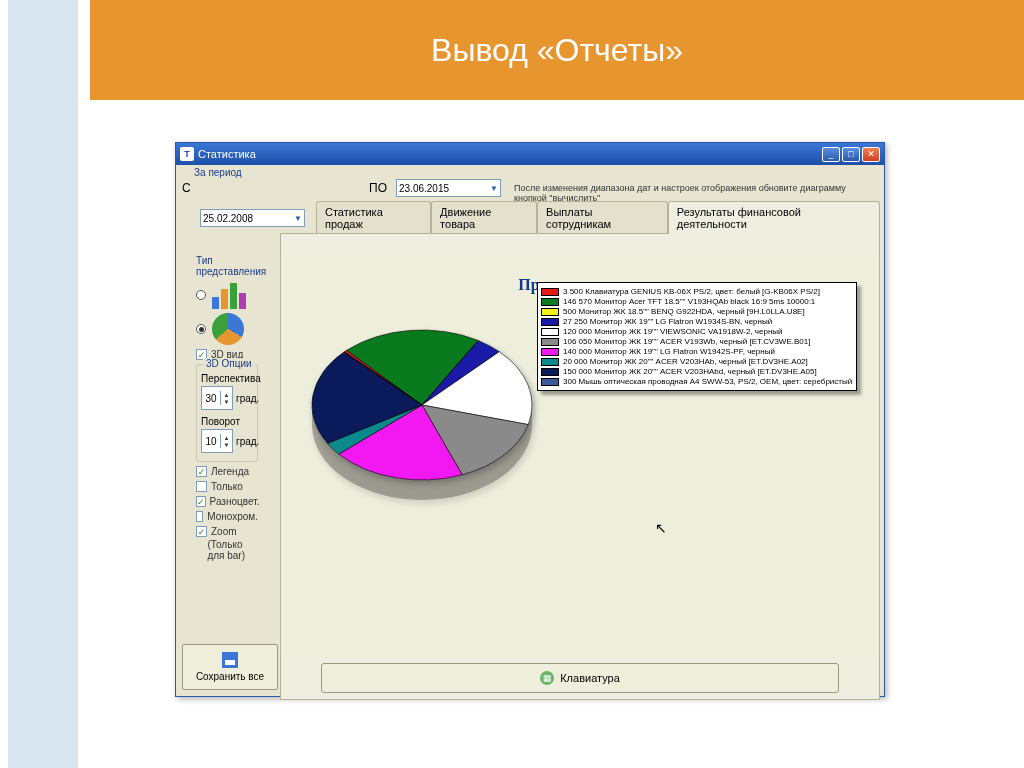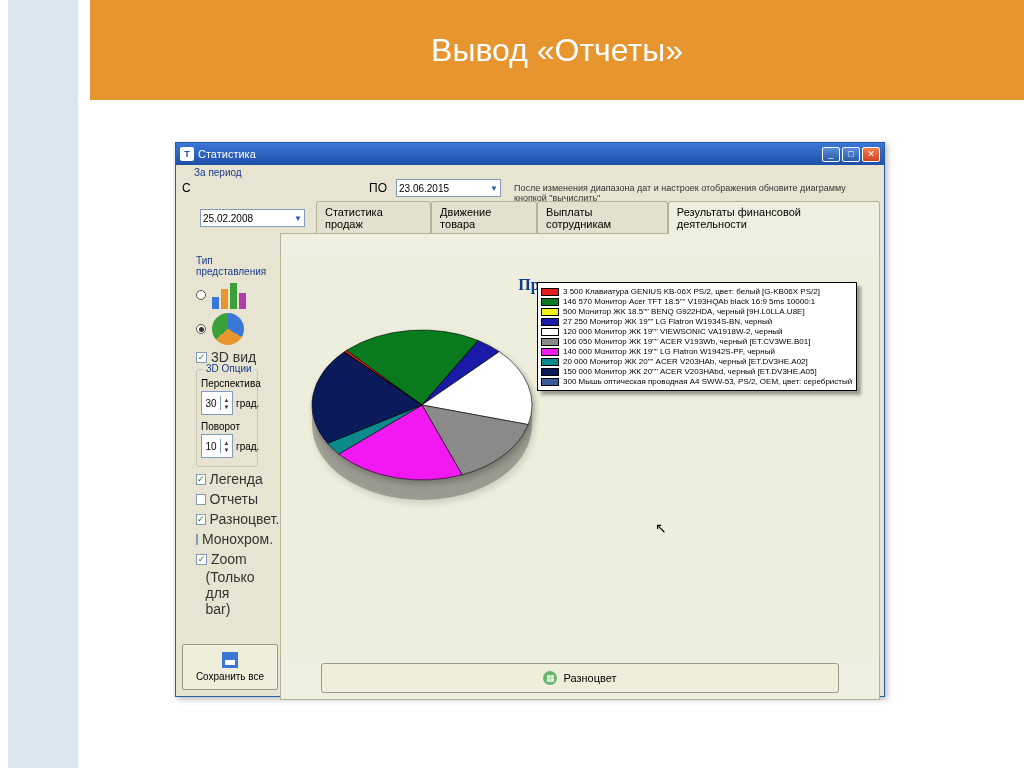--- a/index.html
+++ b/index.html
@@ -28,21 +28,21 @@
   .date-combo .dd { margin-left:auto; color:#2b5ba8; font-size:8px; }
   .sidebar { position:absolute; left:0; top:36px; width:102px; bottom:0; padding:4px 18px;margin-top:48px; }
   .sidebar .grp-lbl { color:#1a3a8a; font-size:10px; margin:2px 2px 4px; display:block;}
   .radio-row { display:flex; align-items:center; gap:6px; margin:4px 2px;}
   .radio { width:10px; height:10px; border:1px solid #555; border-radius:50%; display:inline-flex; align-items:center; justify-content:center; background:#fff;}
   .radio.sel::after{content:""; width:5px; height:5px; background:#333; border-radius:50%;}
   .icon-bars { width:36px; height:28px; position:relative; }
   .icon-bars span{ position:absolute; bottom:0; width:7px;}
   .b1{left:0;height:12px;background:#3a77d6;} .b2{left:9px;height:20px;background:#e7962f;} .b3{left:18px;height:26px;background:#3aa03a;} .b4{left:27px;height:16px;background:#b03ab0;}
   .icon-pie { width:32px; height:32px; border-radius:50%; background: conic-gradient(#3a77d6 0 120deg,#e7962f 120deg 230deg,#3aa03a 230deg 360deg); }
-  .chk-row { display:flex; align-items:center; gap:4px; margin:4px 2px; font-size:14px; color:#333;}
+  .chk-row { display:flex; align-items:center; gap:4px; margin:4px 2px; font-size:10px; color:#333;}
   .chk { width:11px; height:11px; border:1px solid #7f9db9; background:#fff; display:inline-flex; align-items:center; justify-content:center; font-size:9px; color:#2a7a2a;}
   .chk.on::after{content:"✓";}
   .opt-group { border:1px solid #c9c7b5; border-radius:3px; padding:6px 4px 6px; margin:4px 2px; position:relative;}
   .opt-group .g-title{ position:absolute; top:-7px; left:6px; background:#e7e5d1; padding:0 3px; color:#1a3a8a; font-size:10px;}
   .spin-row{ display:flex; align-items:center; gap:3px; margin:2px 0; font-size:10px;}
   .spin { width:34px; height:24px; border:1px solid #7f9db9; background:#fff; display:flex; align-items:center;}
   .spin input{ width:18px; border:none; font-size:10px; text-align:center; outline:none;}
   .spin .arrows{ width:12px; display:flex; flex-direction:column;}
   .spin .arrows div{ height:7px; border-left:1px solid #7f9db9; display:flex; align-items:center; justify-content:center; font-size:6px; color:#333; cursor:pointer;}
   .save-btn { position:absolute; left:6px; bottom:6px; width:96px; height:46px; border:1px solid #9a9a84; background:#efeedb; border-radius:2px; display:flex; flex-direction:column; align-items:center; justify-content:center; font-size:10px; cursor:pointer; gap:3px;}
@@ -146,21 +146,21 @@
               </div>
             <span>град.</span>
           </div>
         </div>
         <div class="chk-row">
             <span class="chk on"></span>
             <span>Легенда</span>
           </div>
         <div class="chk-row">
             <span class="chk"></span>
-            <span>Отчеты</span>
+            <span>Только</span>
           </div>
         <div class="chk-row">
             <span class="chk on"></span>
             <span>Разноцвет.</span>
           </div>
         <div class="chk-row">
             <span class="chk"></span>
             <span>Монохром.</span>
           </div>
         <div class="chk-row">
@@ -238,21 +238,21 @@
                   <path d="M 115 85 L 192.28576042421713 31.630962252193555 A 110 75 0 0 1 221.18917522393116 104.57018993411656 Z" fill="#ffffff" stroke="#000" stroke-width="0.6"></path>
                   <path d="M 115 85 L 221.18917522393116 104.57018993411656 A 110 75 0 0 1 155.16600890478276 154.82128365133704 Z" fill="#8a8a8a" stroke="#000" stroke-width="0.6"></path>
                   <path d="M 115 85 L 155.16600890478276 154.82128365133704 A 110 75 0 0 1 31.7871552775066 134.0512267322819 Z" fill="#f218f2" stroke="#000" stroke-width="0.6"></path>
                   <path d="M 115 85 L 31.7871552775066 134.0512267322819 A 110 75 0 0 1 20.478523280743204 123.36213775434868 Z" fill="#0a8a8a" stroke="#000" stroke-width="0.6"></path>
                   <path d="M 115 85 L 20.478523280743204 123.36213775434868 A 110 75 0 0 1 37.01323078176803 32.10714945723516 Z" fill="#0a1a5a" stroke="#000" stroke-width="0.6"></path>
                   <path d="M 115 85 L 37.01323078176803 32.10714945723516 A 110 75 0 0 1 37.218254069479755 31.96699141100894 Z" fill="#3a5a9a" stroke="#000" stroke-width="0.6"></path>
                 </svg></div>
           </div>
           <div class="calc-btn">
             <span class="cic">▦</span>
-            <span>Разноцвет</span>
+            <span>Клавиатура</span>
           </div>
         </div>
       </div>
 
     </div>
   </div>
   <div class="cursor">↖</div>
 </div>
 
 </body></html>

